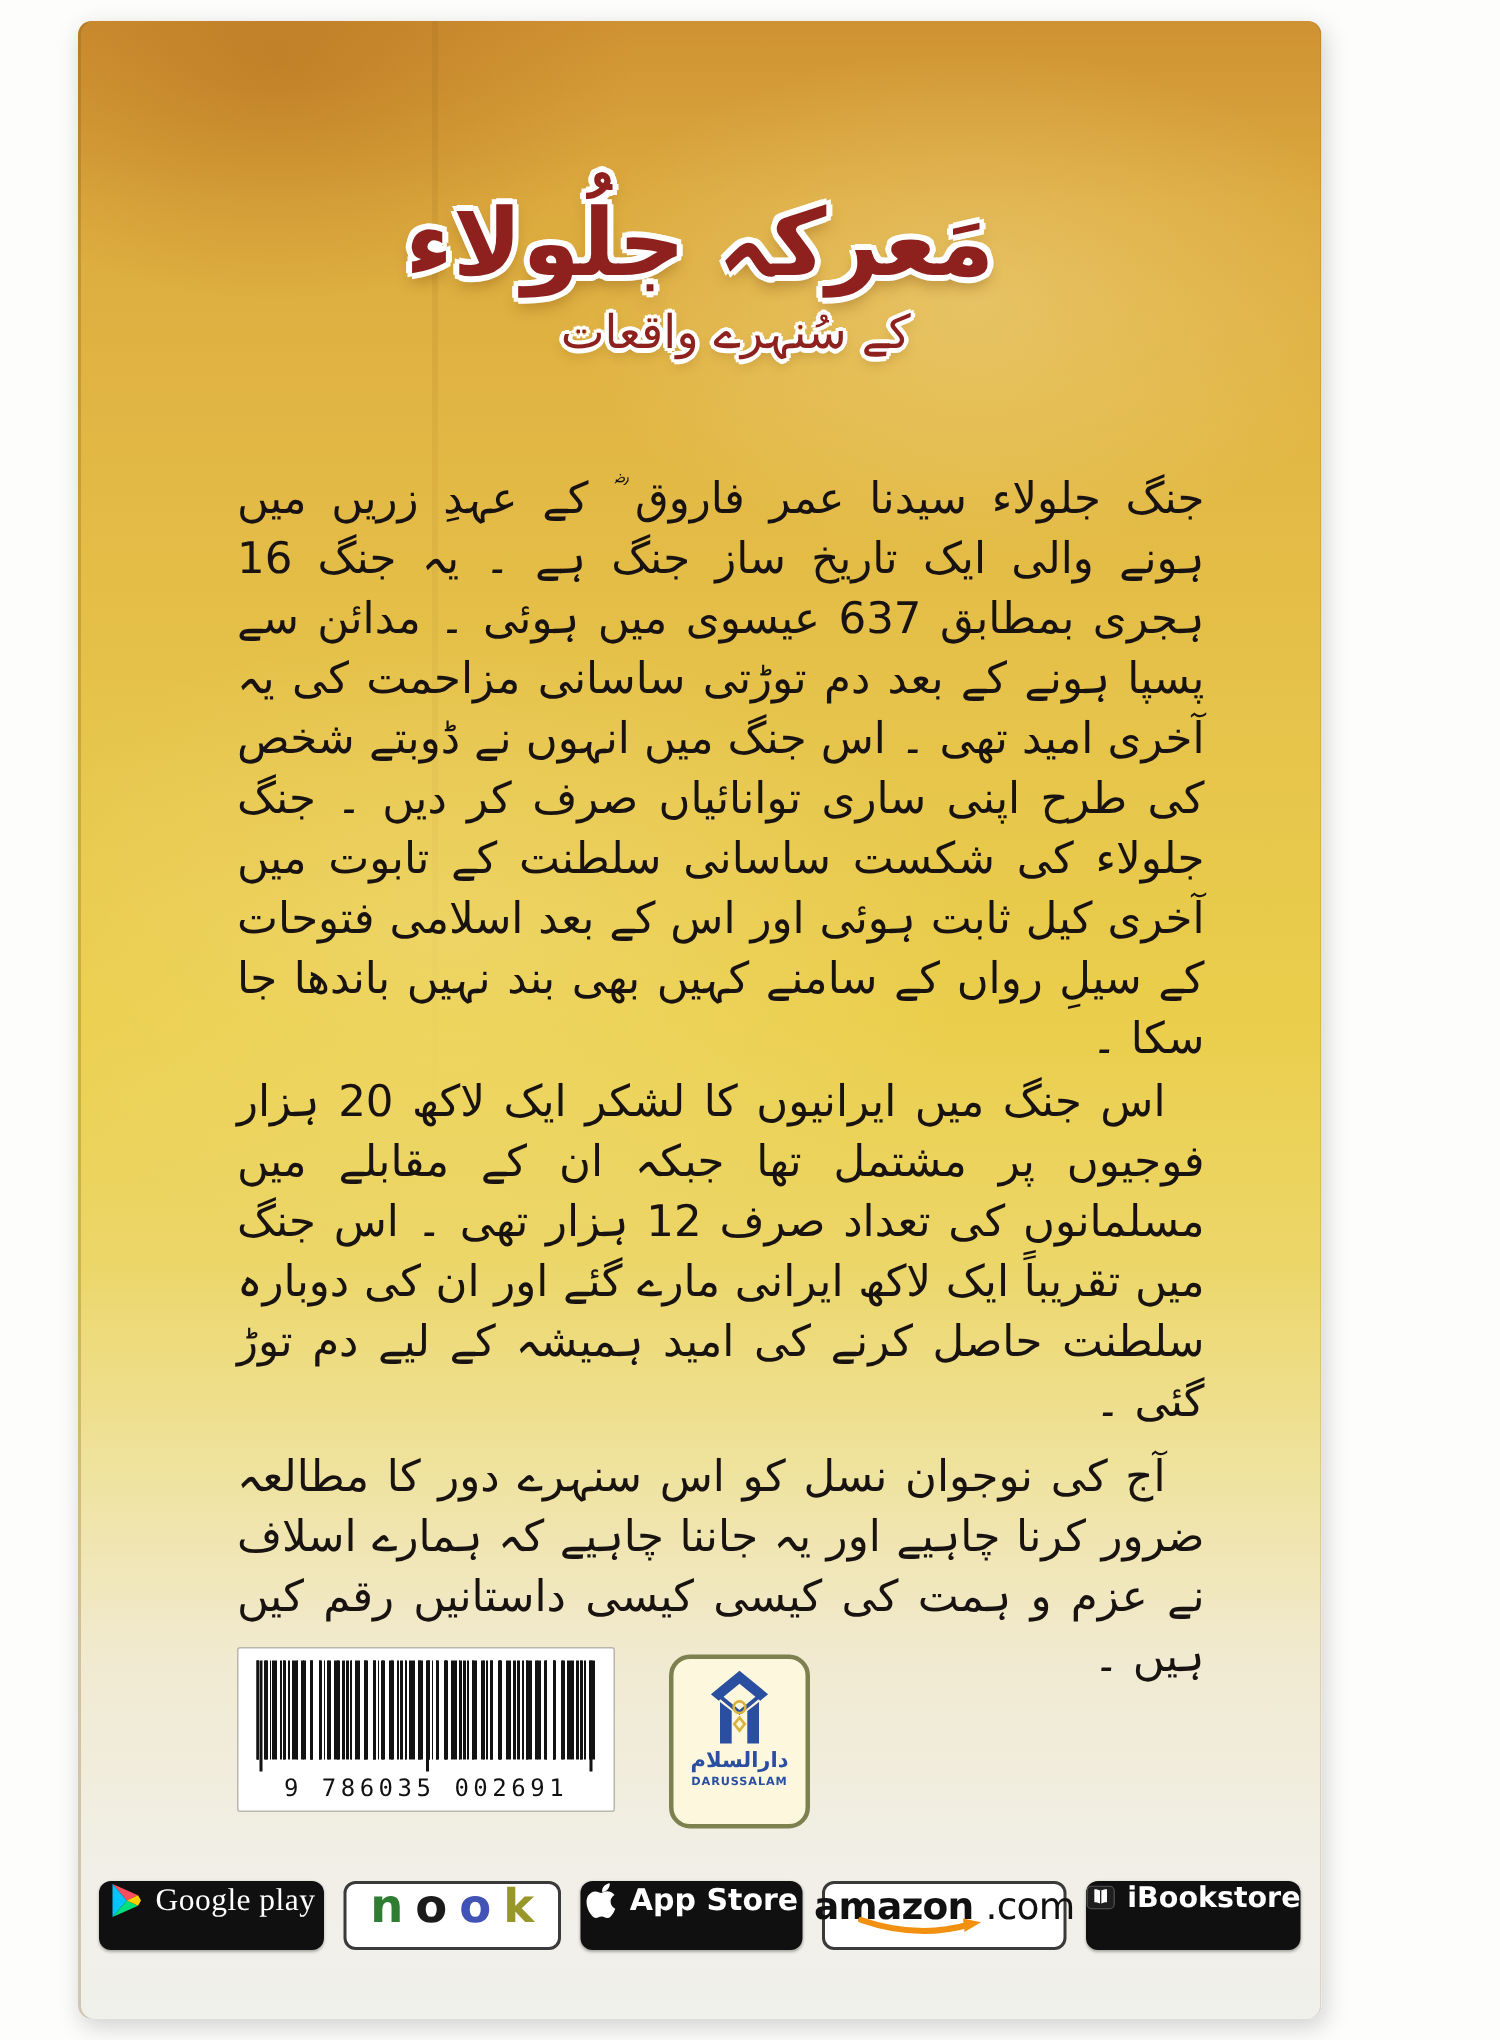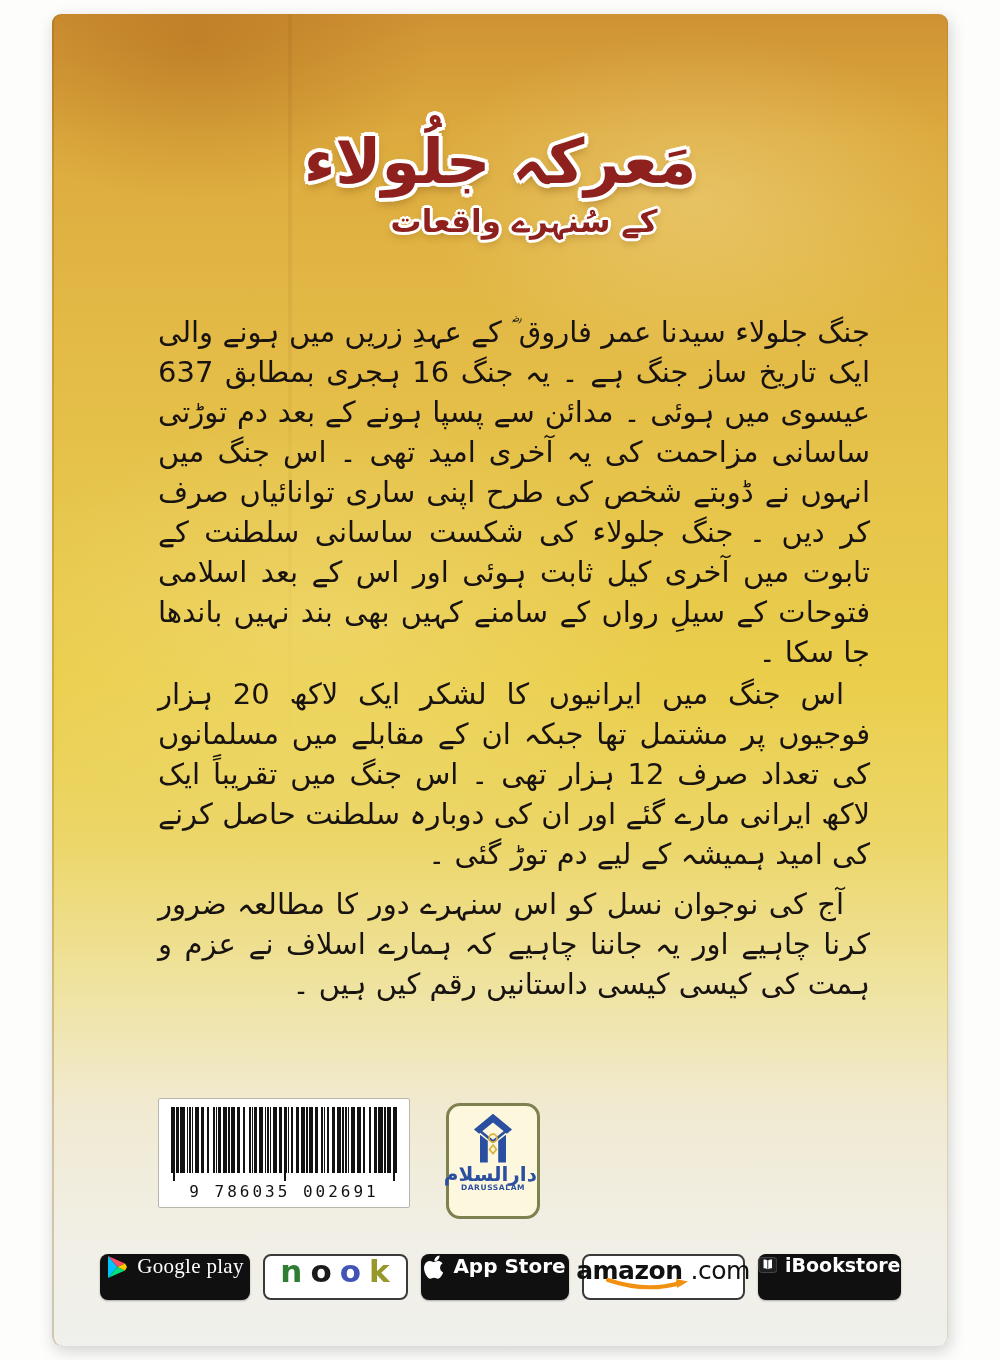--- a/index.html
+++ b/index.html
@@ -3,21 +3,21 @@
 <meta charset="utf-8">
 <style>
   html,body{margin:0;padding:0;}
   body{
     width:1000px;height:1360px;
     background:#fdfdfc;
     font-family:"DejaVu Sans",sans-serif;
     position:relative;overflow:hidden;
   }
   .book{
-    position:absolute;left:52px;top:14px;width:896px;height:1332px;
+    position:absolute;left:52px;top:14px;width:829px;height:1332px;
     border-radius:9px;overflow:hidden;
     background:
       radial-gradient(ellipse 340px 230px at 16% 2%, rgba(176,106,26,.50), rgba(176,106,26,0) 70%),
       radial-gradient(ellipse 420px 260px at 72% 14%, rgba(255,244,190,.28), rgba(255,244,190,0) 65%),
       radial-gradient(ellipse 500px 300px at 30% 46%, rgba(255,248,200,.20), rgba(255,248,200,0) 70%),
       linear-gradient(180deg,
         #cf9233 0%, #dcaa3e 9%, #e2b845 22%, #e7c64b 38%, #eace4b 50%,
         #ecd668 62%, #efe29b 72%, #f1ead1 82%, #f1efe6 92%, #f0f0ec 100%);
     box-shadow: inset 2px 0 0 rgba(130,90,20,.28), inset -1px 0 0 rgba(130,90,20,.18),
                 2px 5px 16px rgba(0,0,0,.18);
@@ -28,21 +28,21 @@
   
   .title-block{position:absolute;top:112px;left:0;width:100%;text-align:center;direction:rtl;}
   .title-main{
     font-size:62px;font-weight:bold;color:#8e211d;line-height:1.15;
     text-shadow:
       -3px -3px 0 #fff, 3px -3px 0 #fff, -3px 3px 0 #fff, 3px 3px 0 #fff,
       -4px 0 0 #fff, 4px 0 0 #fff, 0 -4px 0 #fff, 0 4px 0 #fff,
       0 6px 10px rgba(120,70,10,.45);
   }
   .title-sub{
-    margin-top:6px;font-size:31px;font-weight:bold;color:#8e211d;
+    margin-top:6px;font-size:31px;font-weight:normal;color:#8e211d;
     text-shadow:
       -2px -2px 0 #fff, 2px -2px 0 #fff, -2px 2px 0 #fff, 2px 2px 0 #fff,
       -3px 0 0 #fff, 3px 0 0 #fff, 0 -3px 0 #fff, 0 3px 0 #fff,
       0 4px 8px rgba(120,70,10,.4);
     padding-left: 48px;
   }
 
   
   .body-text{
     position:absolute;top:298px;right:78px;left:106px;
@@ -73,21 +73,21 @@
     margin-top:9px;text-align:center;font-family:"DejaVu Sans Mono",monospace;
     font-size:16px;letter-spacing:3px;color:#111;white-space:nowrap;
   }
 
   .emblem{
     position:absolute;left:394px;top:1089px;width:94px;height:116px;
     background:#fcf7dd;border:3px solid #7d814f;border-radius:14px;
     box-sizing:border-box;text-align:center;padding-top:6px;
   }
   .emblem svg{display:block;margin:0 auto;}
-  .emblem-arabic{font-size:20px;font-weight:bold;color:#2b4fa0;line-height:16px;direction:rtl;}
+  .emblem-arabic{font-size:14px;font-weight:bold;color:#2b4fa0;line-height:16px;direction:rtl;}
   .emblem-latin{font-size:7.5px;font-weight:bold;color:#2b4fa0;letter-spacing:.6px;margin-top:1px;}
 
   .publisher{
     position:absolute;right:56px;top:1068px;width:330px;
     direction:rtl;text-align:center;color:#9f231d;
   }
   .publisher-name{font-size:54px;font-weight:bold;line-height:64px;
     text-shadow:0 1px 0 rgba(255,255,255,.5);}
   .publisher-tagline{font-size:20px;font-weight:bold;margin-top:6px;white-space:nowrap;}
 

